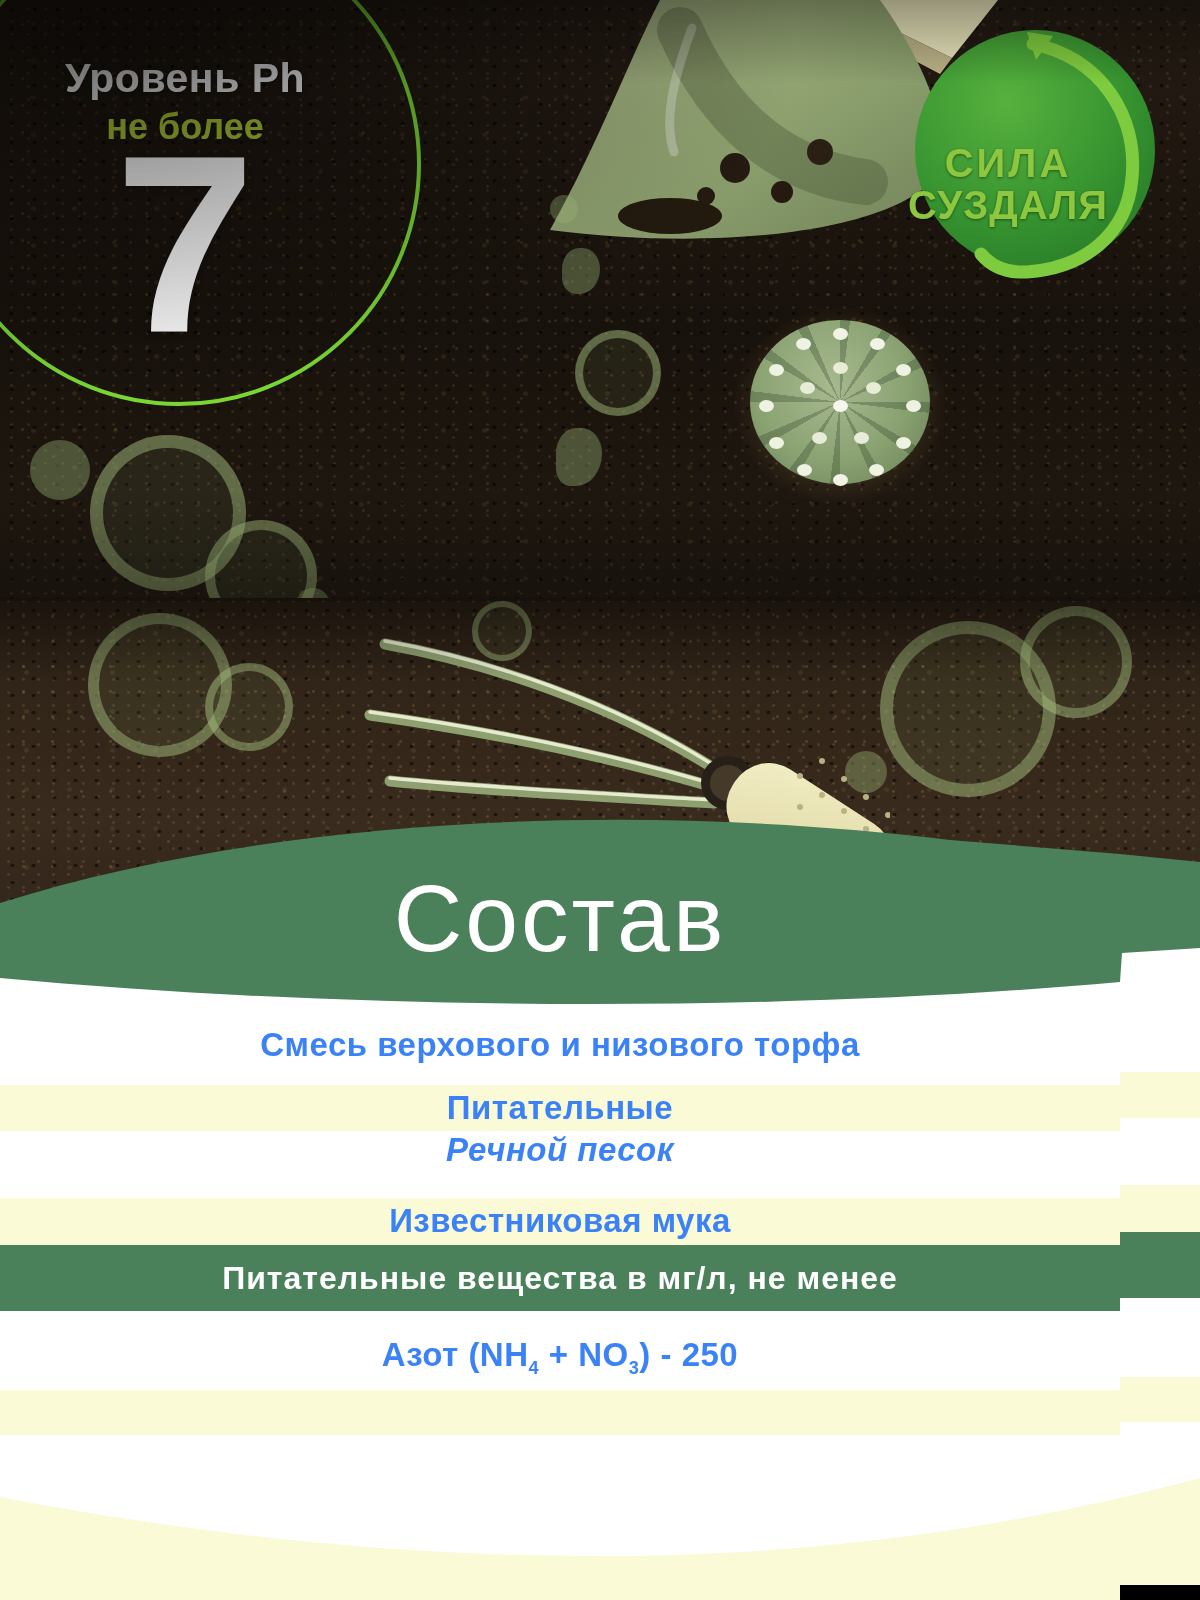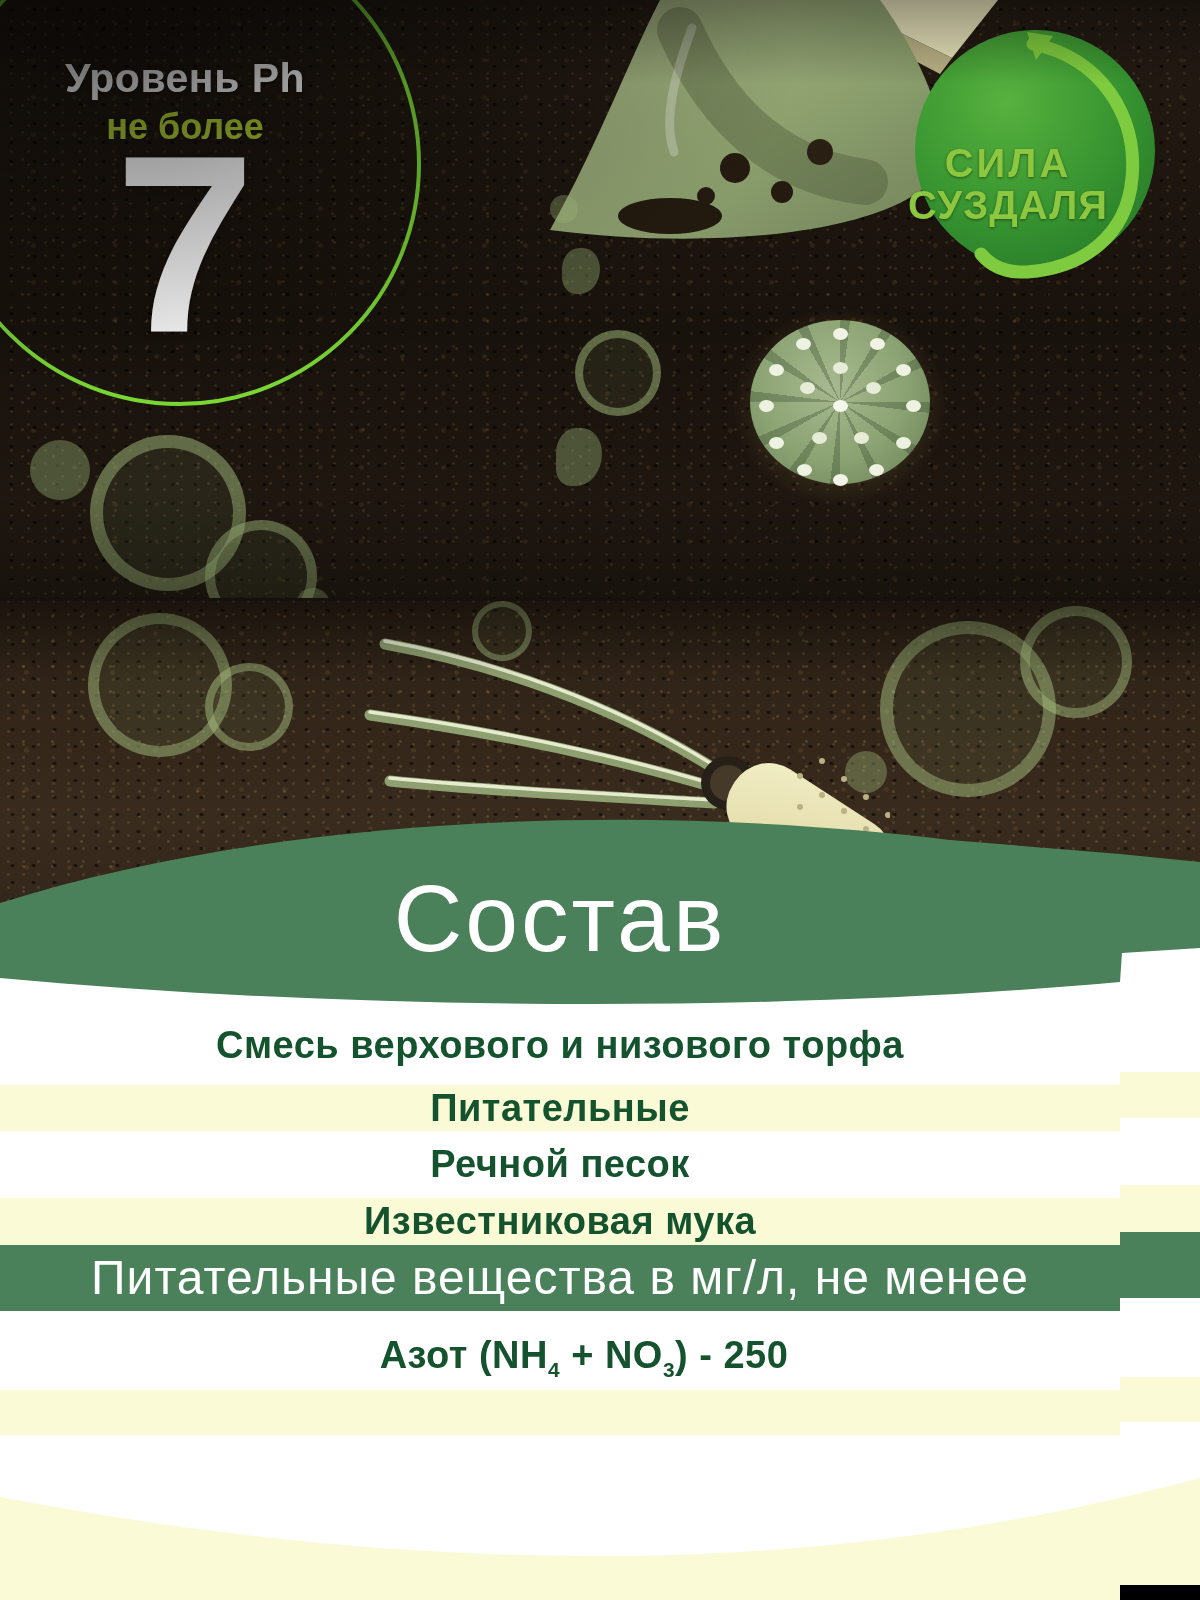--- a/index.html
+++ b/index.html
@@ -80,22 +80,22 @@
   .stripe.yellow{background:#fbfad6;}
   .stripe.green{background:#4a815b;}
   .stripes-right{position:absolute;left:1120px;top:948px;width:80px;height:652px;background:#fff;z-index:3;}
   .stripes-right .rs{position:absolute;left:0;width:80px;}
 
   .band-svg{position:absolute;left:0;top:800px;width:1200px;height:220px;z-index:4;}
   .band-title{position:absolute;left:0;top:856px;width:1120px;text-align:center;z-index:5;
               color:#fff;font-size:95px;font-weight:300;letter-spacing:3px;margin-top:8px;}
 
   .row-text{position:absolute;left:0;width:1120px;height:42px;line-height:42px;text-align:center;
-            z-index:2;color:#14532d;font-weight:bold;font-size:38px;letter-spacing:.5px;}
-  .row-text.on-green{color:#fff;font-weight:400;font-size:48px;letter-spacing:1px;z-index:2;}
+            z-index:2;color:#3b82f6;font-weight:bold;font-size:33px;letter-spacing:.5px;}
+  .row-text.on-green{color:#fff;font-weight:700;font-size:32px;letter-spacing:1px;z-index:2;}
   .row-text sub{font-size:.55em;}
 
   .wave-svg{position:absolute;left:0;top:1470px;width:1200px;height:130px;z-index:6;}
   .corner-box{position:absolute;left:1120px;top:1585px;width:80px;height:15px;background:#000;z-index:7;}
 
   svg{display:block;}
 </style>
 </head>
 <body>
 
@@ -202,24 +202,24 @@
   </div>
 
   <div class="stripes-main">
     <div class="stripe yellow" style="top:135px;height:46px;"></div>
     <div class="stripe yellow" style="top:248px;height:47px;"></div>
     <div class="stripe green" style="top:295px;height:66px;"></div>
     <div class="stripe yellow" style="top:440px;height:45px;"></div>
 
     <div class="row-text" style="top:74px;">Смесь верхового и низового торфа</div>
     <div class="row-text" style="top:137px;">Питательные</div>
-    <div class="row-text" style="top:193px;">Речной песок</div>
+    <div class="row-text" style="top:179px;font-style:italic;">Речной песок</div>
     <div class="row-text" style="top:250px;">Известниковая мука</div>
     <div class="row-text on-green" style="top:307px;">Питательные вещества в мг/л, не менее</div>
-    <div class="row-text" style="top:384px;padding-left:24px;"><span>Азот (NH</span><sub>4</sub><span> + NO</span><sub>3</sub><span>) - 250</span></div>
+    <div class="row-text" style="top:384px;"><span>Азот (NH</span><sub>4</sub><span> + NO</span><sub>3</sub><span>) - 250</span></div>
   </div>
 
   <div class="stripes-right">
     <div class="rs" style="top:124px;height:46px;background:#fbfad6;"></div>
     <div class="rs" style="top:237px;height:47px;background:#fbfad6;"></div>
     <div class="rs" style="top:284px;height:66px;background:#4a815b;"></div>
     <div class="rs" style="top:429px;height:45px;background:#fbfad6;"></div>
   </div>
 
   <svg class="band-svg" viewBox="0 0 1200 220" preserveAspectRatio="none">

